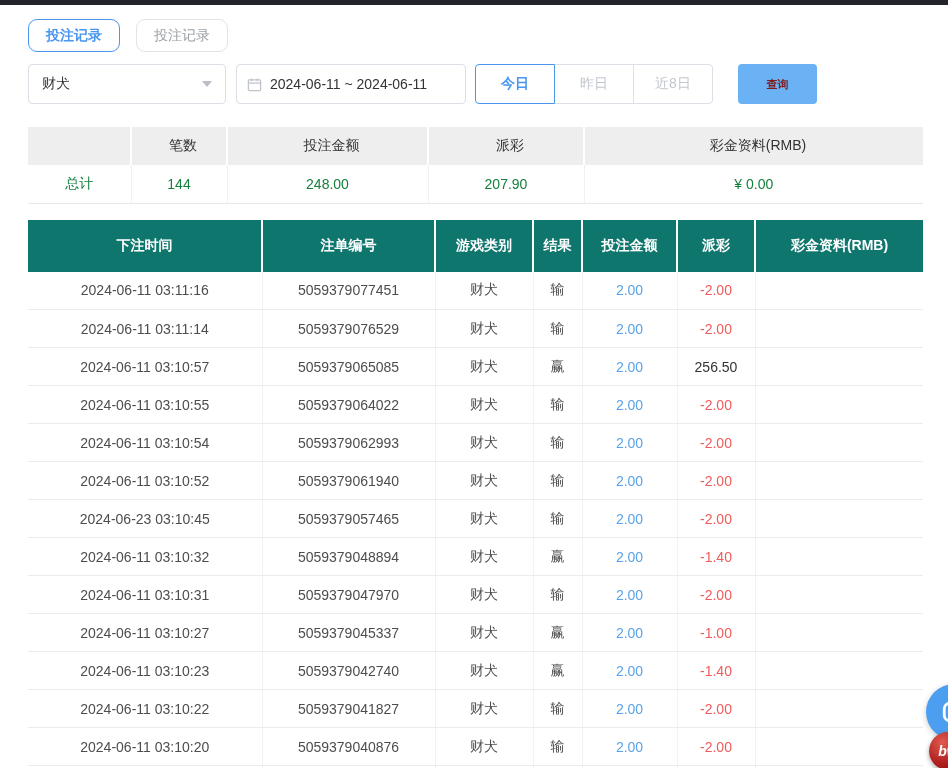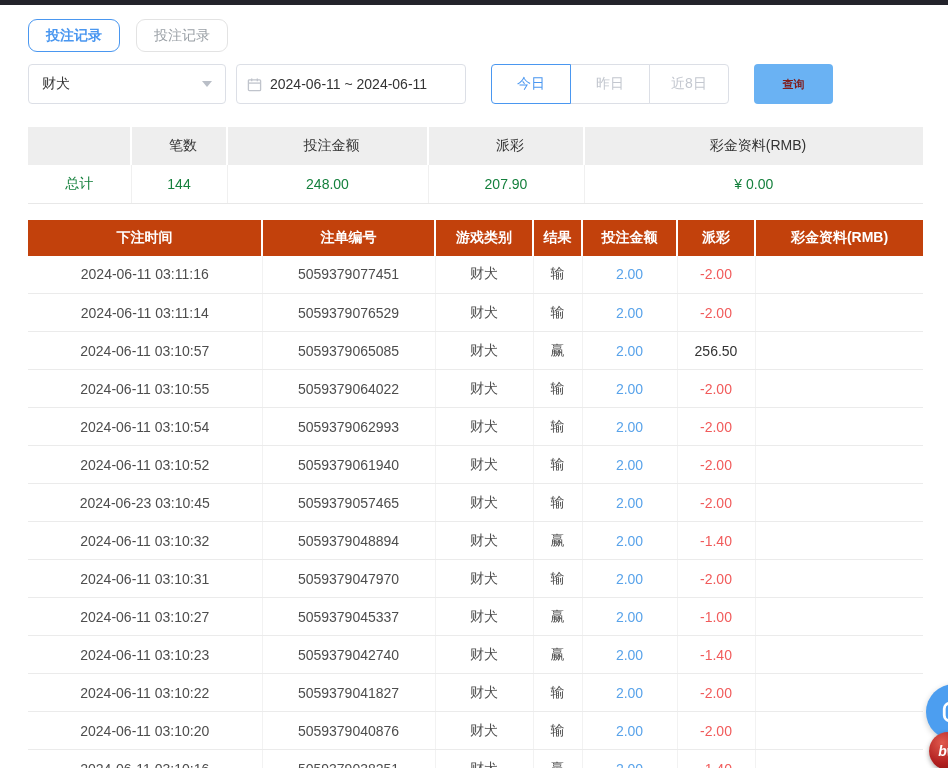--- a/index.html
+++ b/index.html
@@ -31,21 +31,21 @@
     margin-left:10px; width:230px; height:40px; border:1px solid #dcdfe6;
     border-radius:4px; display:flex; align-items:center; padding:4px 10px;
     gap:8px; font-size:14px; color:#333; background:#fff; cursor:pointer;
   }
   .btn-group { margin-left:9px; display:flex; }
   .range-btn {
     width:80px; height:40px; background:#fff; border:1px solid #dcdfe6;
     font-size:14px; color:#c3c7cf; margin-left:-1px; cursor:pointer;
     position:relative; font-family:inherit;
   }
-  .range-btn:first-child { border-radius:4px 0 0 4px; margin-left:16px; }
+  .range-btn:first-child { border-radius:4px 0 0 4px; margin-left:0;font-weight:bold; }
   .range-btn:last-child { border-radius:0 4px 4px 0; }
   .range-btn.active { color:#4a97f0; border-color:#4a97f0; z-index:1; }
   .query-btn {
     margin-left:25px; width:79px; height:40px; background:#6ab2f3; border:none;
     border-radius:4px; color:#7f1d1d; font-size:11px; font-weight:bold;
     cursor:pointer; font-family:inherit;
   }
 
   
   table { border-collapse:collapse; table-layout:fixed; width:895px; }
@@ -57,21 +57,21 @@
   .summary th:last-child { border-right:none; }
   .summary td {
     height:38px; font-size:14px; color:#15803d; text-align:center;
     border-right:1px solid #f0f0f0; border-bottom:1px solid #e8e8e8;
   }
   .summary td:last-child { border-right:none; }
 
   
   .bets { margin-top:16px; }
   .bets th {
-    background:#c2410c; height:36px; font-size:14px; font-weight:bold;
+    background:#0f766e; height:52px; font-size:14px; font-weight:bold;
     color:#fff; border-right:2px solid #fff; text-align:center;
   }
   .bets th:last-child { border-right:none; }
   .bets td {
     height:38px; font-size:14px; color:#4d4d4d; text-align:center;
     border-right:1px solid #f2f2f2; border-bottom:1px solid #ebebeb;
     background:#fff;
   }
   .bets td:last-child { border-right:none; }
   .amount-link { color:#59a3ea; cursor:pointer; }

